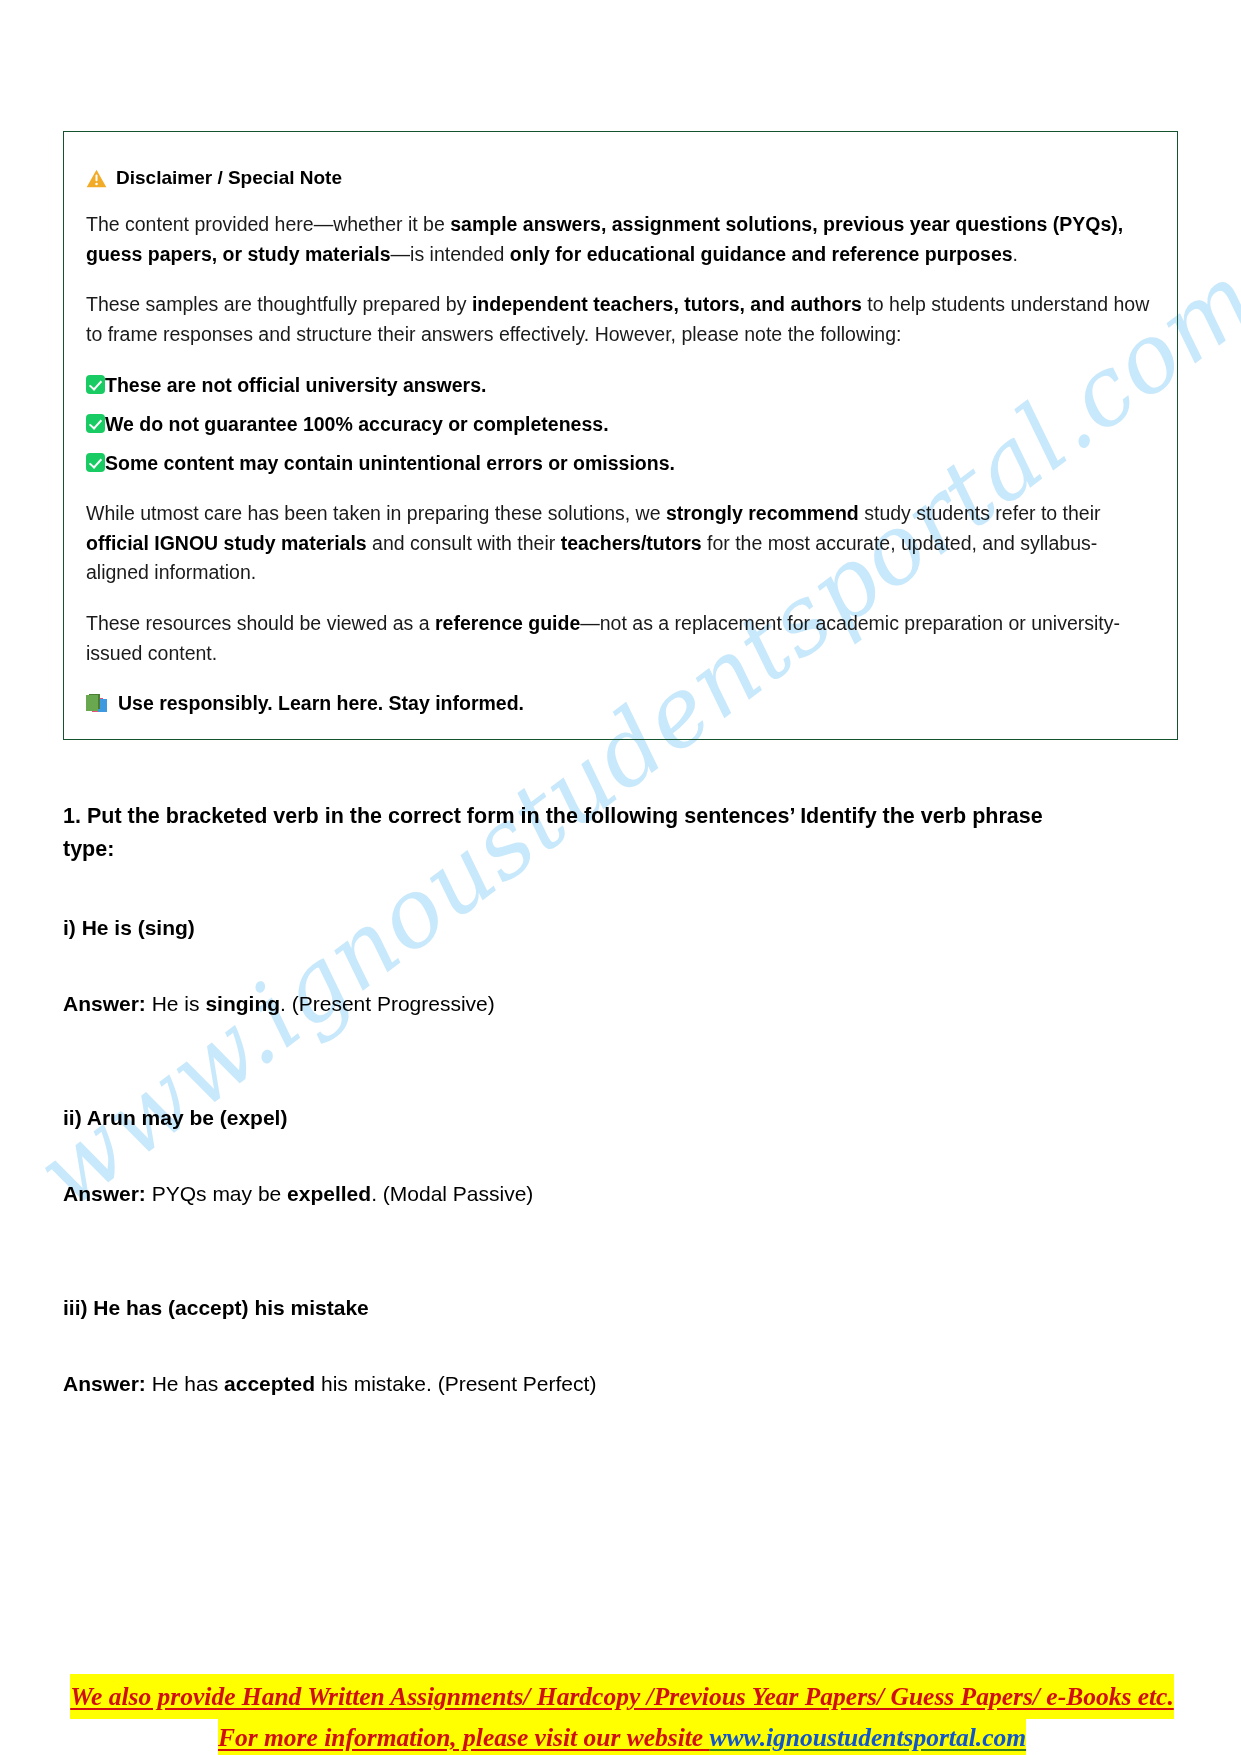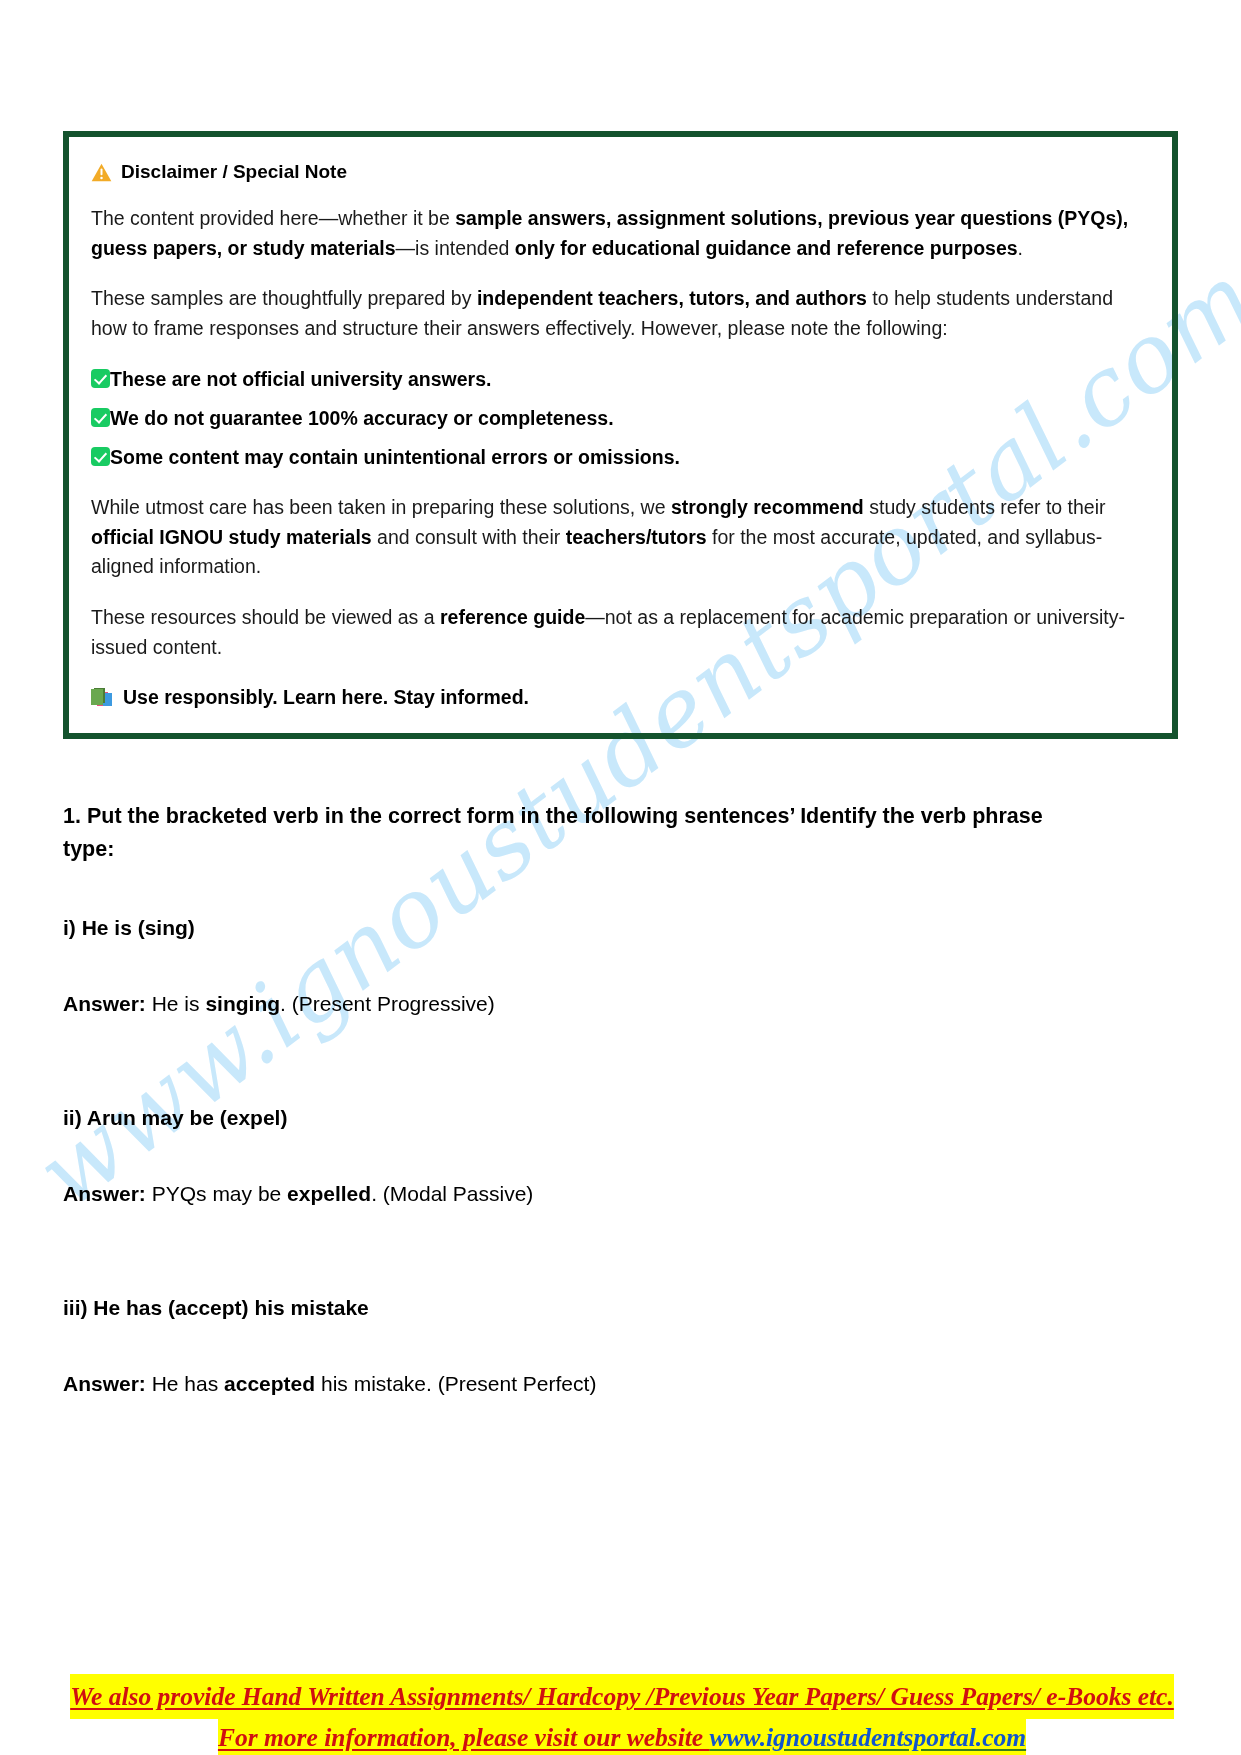--- a/index.html
+++ b/index.html
@@ -50,23 +50,23 @@
     z-index: 10;
   }
 
   
   #disclaimer-box {
     position: absolute;
     left: 63px;
     top: 131px;
     width: 1115px;
     box-sizing: border-box;
-    border: 6px solid #14532d;
+    border: 1px solid #14532d;
     background: transparent;
-    padding: 18px 22px 20px 22px;
+    padding: 29px 22px 20px 22px;
   }
   .disc-title {
     font-size: 19px;
     font-weight: bold;
     margin: 6px 0 0 0;
     display: flex;
     align-items: center;
     gap: 9px;
   }
   .warn-icon {

